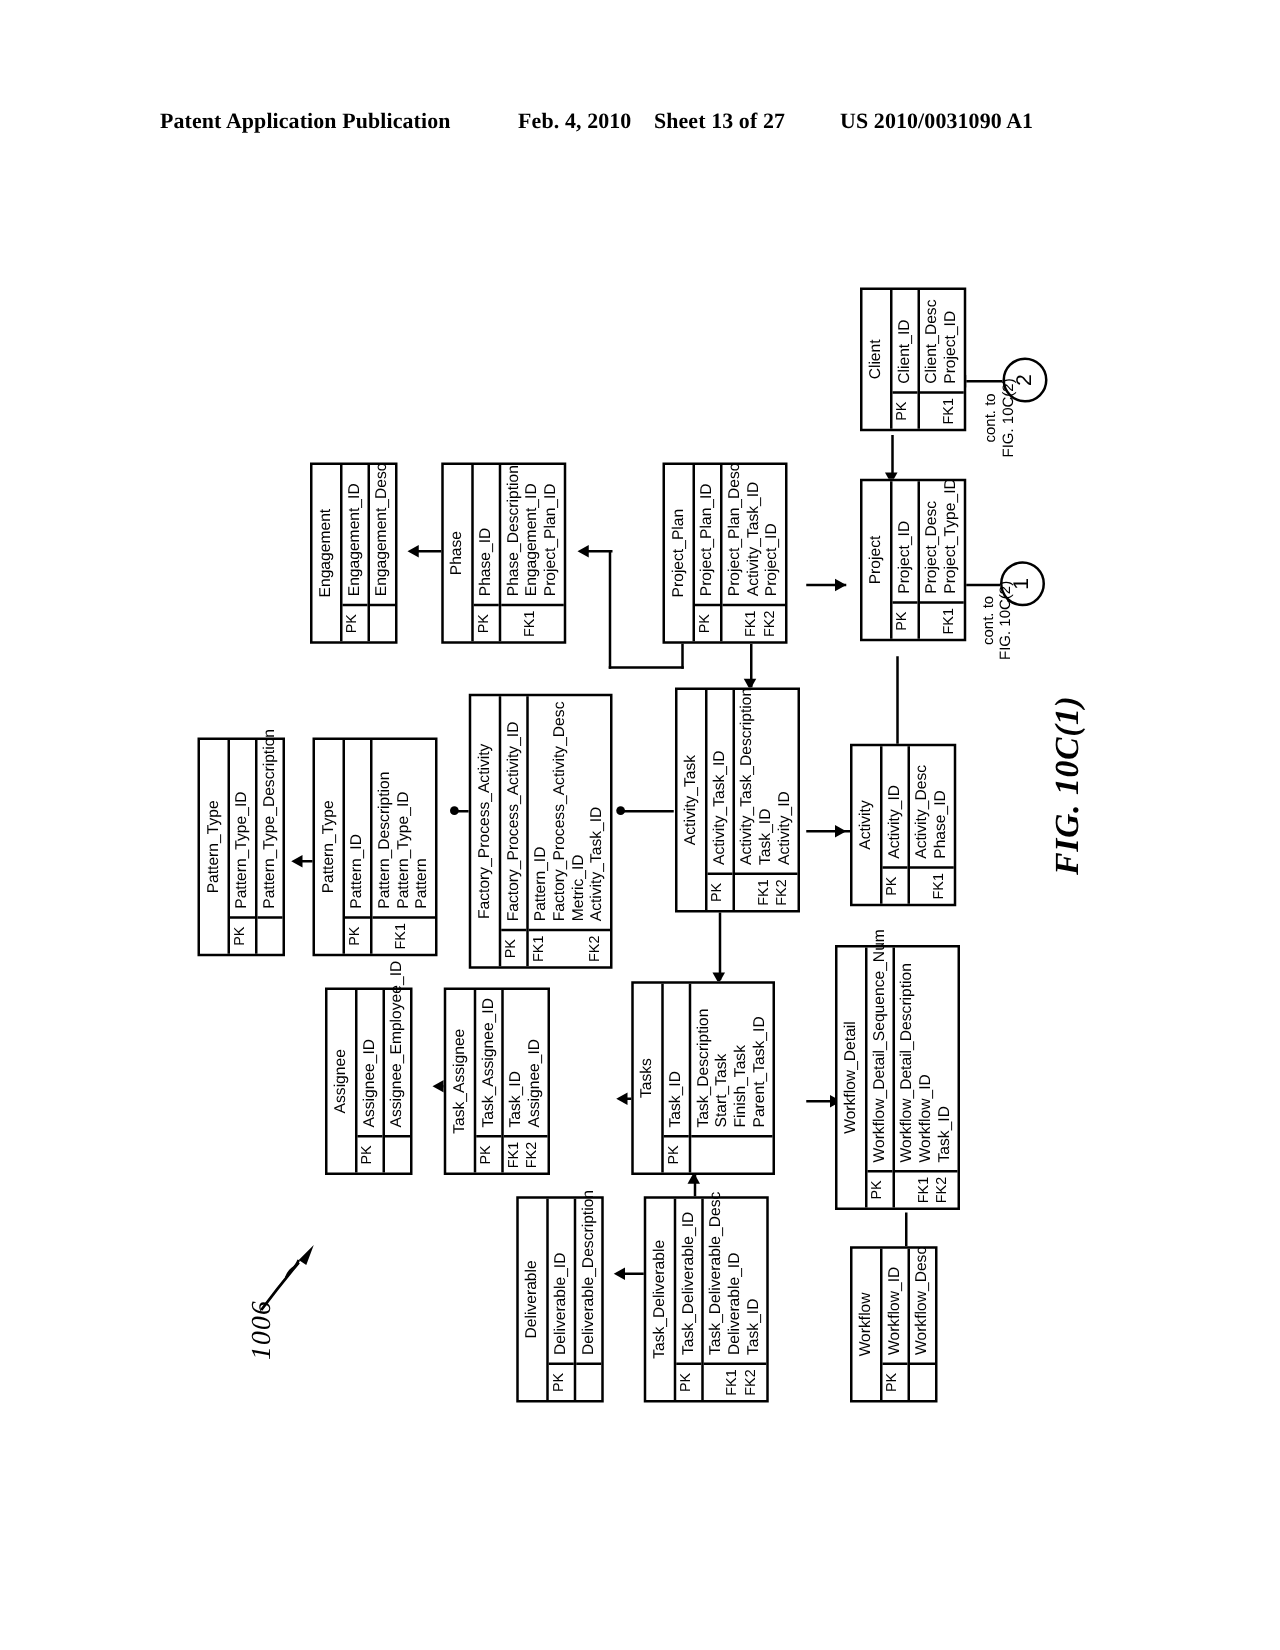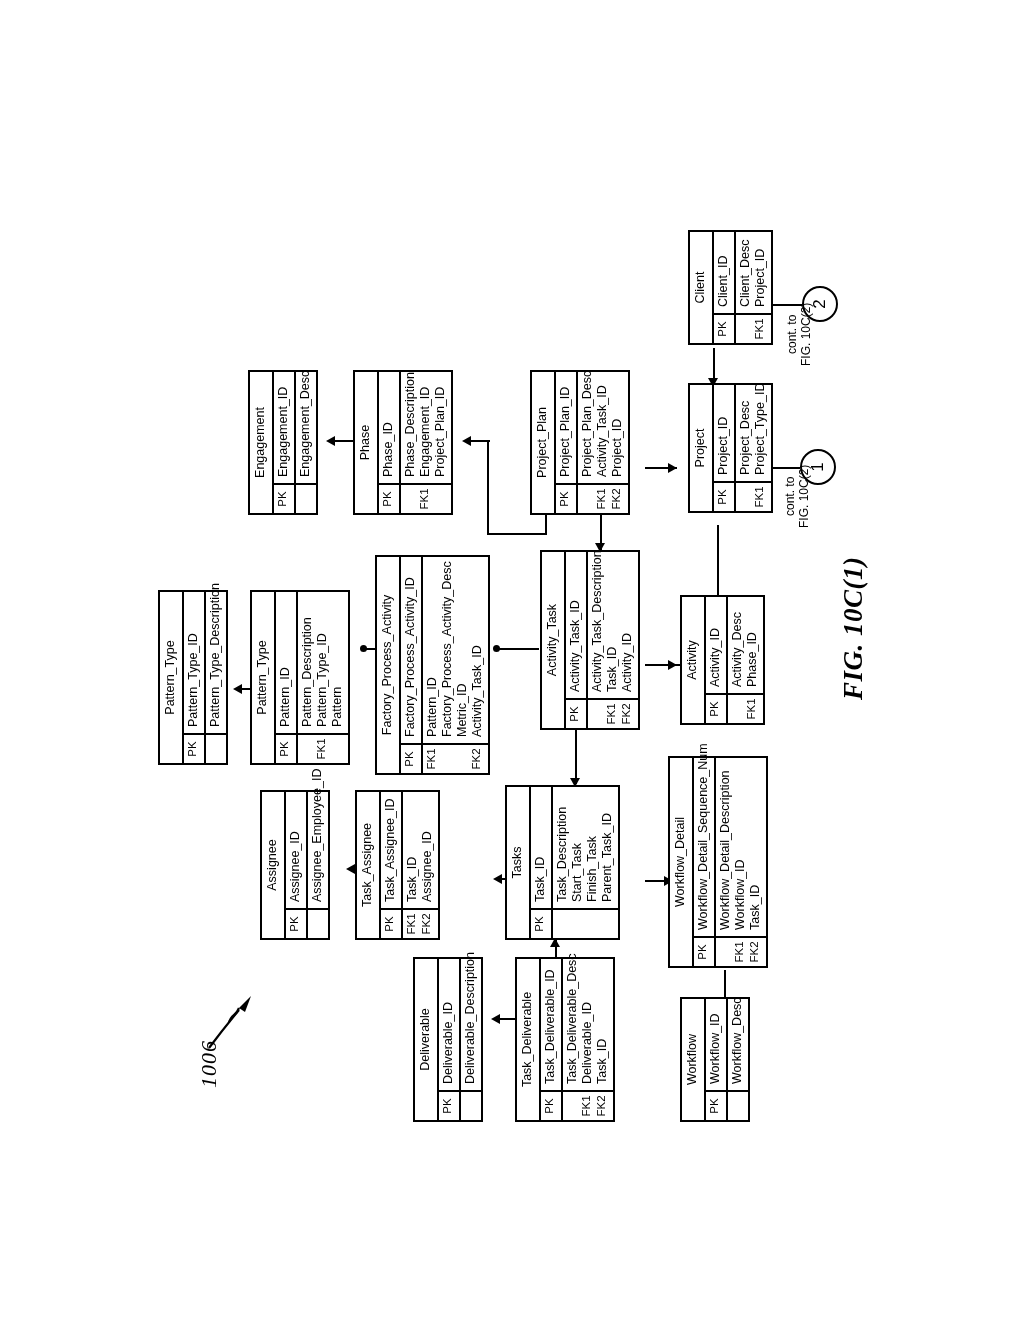--- a/index.html
+++ b/index.html
@@ -178,20 +178,26 @@
     top: 992px;
     width: 60px;
     height: 60px;
   }
 </style>
 </head>
 <body>
 
 <div id="page">
 
+  <div id="pub-header">
+    <span class="h-title">Patent Application Publication</span>
+    <span class="h-date">Feb. 4, 2010</span>
+    <span class="h-sheet">Sheet 13 of 27</span>
+    <span class="h-num">US 2010/0031090 A1</span>
+  </div>
 
   <div id="canvas">
 
     <div class="ln v" style="left:713px; top:348px; height:36px;"></div>
     <div class="arrow down" style="left:708px; top:378px;"></div>
 
     <div class="ln h" style="left:766px; top:304px; width:36px;"></div>
     <div class="arrow left" style="left:764px; top:300px;"></div>
 
     <div class="ln h" style="left:766px; top:467px; width:34px;"></div>

